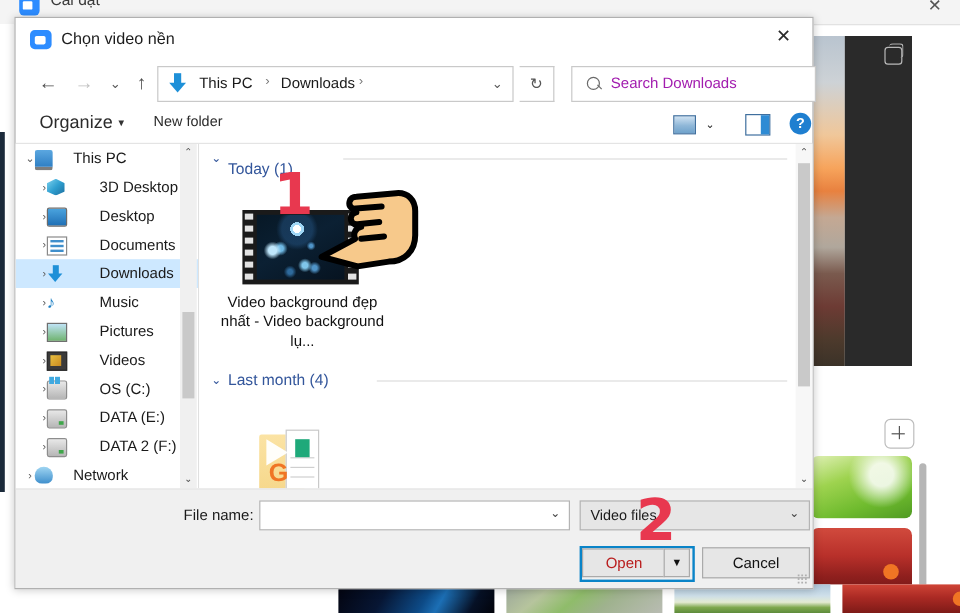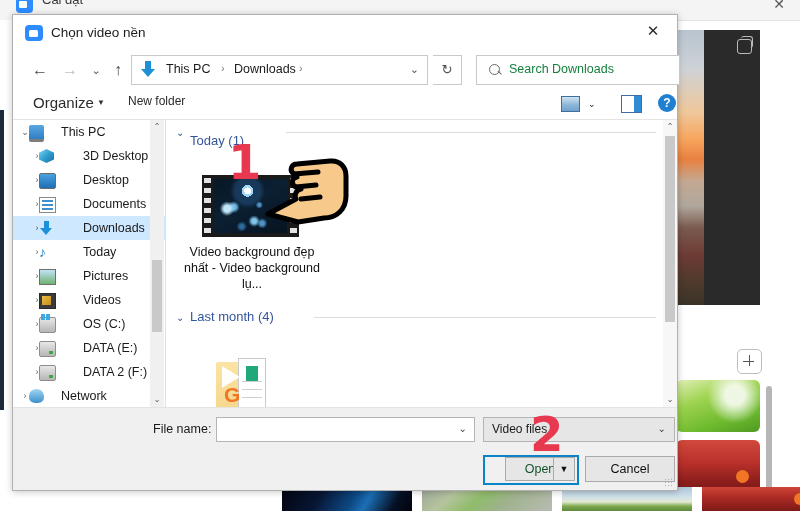--- a/index.html
+++ b/index.html
@@ -72,21 +72,21 @@
   #addr-dl-icon{position:absolute;left:8px;top:5px;width:16px;height:17px;}
   #addr-dl-icon:before{content:"";position:absolute;left:5px;top:0;width:6px;height:9px;background:#1e90d8;}
   #addr-dl-icon:after{content:"";position:absolute;left:1px;top:8px;border-left:7px solid transparent;border-right:7px solid transparent;border-top:8px solid #1e90d8;}
   .crumb{position:absolute;top:6px;font-size:12.5px;color:#1a1a1a;}
   .crumb-sep{position:absolute;top:6px;font-size:11px;color:#777;}
   #addr-chevron{position:absolute;right:8px;top:7px;font-size:11px;color:#555;}
   #addr-refresh{position:absolute;left:420px;top:4px;width:28px;height:28px;border:1px solid #c9c9c9;border-left:none;background:#fff;text-align:center;line-height:28px;font-size:13px;color:#555;}
   #searchbox{position:absolute;left:463px;top:4px;width:202px;height:28px;border:1px solid #c9c9c9;background:#fff;}
   #search-icon{position:absolute;left:12px;top:8px;width:9px;height:9px;border:1.4px solid #6a6a6a;border-radius:50%;}
   #search-icon:after{content:"";position:absolute;left:7px;top:7px;width:5px;height:1.4px;background:#6a6a6a;transform:rotate(45deg);}
-  #search-ph{position:absolute;left:32px;top:6px;font-size:12.5px;color:#15803d;}
+  #search-ph{position:absolute;left:32px;top:6px;font-size:12.5px;color:#a21caf;}
 
   
   #cmdbar{position:relative;height:30px;border-bottom:1px solid #e4e4e4;}
   #organize{position:absolute;left:20px;top:5px;font-size:15px;color:#2b2b2b;}
   #organize-caret{position:absolute;left:84px;top:9px;font-size:8px;color:#333;}
   #newfolder{position:absolute;left:115px;top:5px;font-size:12px;color:#2b2b2b;}
   #view-icon{position:absolute;left:548px;top:7px;width:17px;height:14px;border:1.3px solid #3f6f9e;background:linear-gradient(180deg,#cfe2f2 0%,#8fb7d8 55%,#6fa2cb 100%);}
   #view-caret{position:absolute;left:575px;top:10px;font-size:9px;color:#222;}
   #pane-icon{position:absolute;left:608px;top:6px;width:19px;height:16px;border:1.4px solid #3f6f9e;}
   #pane-icon:after{content:"";position:absolute;right:0;top:0;width:7px;height:100%;background:#2e8bd4;}
@@ -158,21 +158,21 @@
 
   
   #dlg-footer{position:absolute;left:0;bottom:0;width:100%;height:82px;background:#f0f0f0;border-top:1px solid #e4e4e4;}
   #fn-label{position:absolute;left:140px;top:14px;font-size:12.5px;color:#1a1a1a;}
   #fn-input{position:absolute;left:203px;top:9px;width:257px;height:23px;background:#fff;border:1px solid #b4b4b4;}
   #fn-caret{position:absolute;right:7px;top:5px;font-size:10px;color:#444;}
   #filter-combo{position:absolute;left:470px;top:9px;width:190px;height:23px;background:#e6e6e6;border:1px solid #b4b4b4;}
   #filter-text{position:absolute;left:8px;top:4px;font-size:12px;color:#1a1a1a;}
   #filter-caret{position:absolute;right:8px;top:5px;font-size:10px;color:#444;}
   #open-wrap{position:absolute;left:470px;top:47px;width:92px;height:26px;border:2px solid #0a84c8;}
-  #open-btn{position:absolute;left:0;top:0;width:68px;height:22px;background:#e6e6e6;border:1px solid #aaa;border-right:none;text-align:center;line-height:22px;font-size:12.5px;color:#14532d;margin-left:20px;}
+  #open-btn{position:absolute;left:0;top:0;width:68px;height:22px;background:#e6e6e6;border:1px solid #aaa;border-right:none;text-align:center;line-height:22px;font-size:12.5px;color:#b91c1c;}
   #open-split{position:absolute;left:68px;top:0;width:20px;height:22px;background:#e6e6e6;border:1px solid #aaa;text-align:center;line-height:22px;font-size:9px;color:#111;}
   #cancel-btn{position:absolute;left:572px;top:48px;width:88px;height:24px;background:#e6e6e6;border:1px solid #aaa;text-align:center;line-height:24px;font-size:12.5px;color:#111;}
   #resize-grip{position:absolute;right:4px;bottom:3px;width:9px;height:9px;
      background:radial-gradient(circle,#b0b0b0 40%,transparent 41%) 0 0/3px 3px repeat;}
 
   
   .anno-num{position:absolute;color:#e8384f;font-weight:bold;font-family:"DejaVu Sans",sans-serif;z-index:30;}
   #anno-1{left:228px;top:138px;font-size:48px;line-height:48px;}
   #anno-2{left:530px;top:410px;font-size:48px;line-height:48px;}
   #hand-cursor{position:absolute;left:258px;top:152px;width:92px;height:88px;z-index:31;}
@@ -277,21 +277,21 @@
         <span class="t-lbl">Documents</span>
       </div>
       <div class="tree-item lvl1 sel">
         <span class="t-exp">›</span>
         <span class="t-ico ico-dl"></span>
         <span class="t-lbl">Downloads</span>
       </div>
       <div class="tree-item lvl1">
         <span class="t-exp">›</span>
         <span class="t-ico ico-music">♪</span>
-        <span class="t-lbl">Today</span>
+        <span class="t-lbl">Music</span>
       </div>
       <div class="tree-item lvl1">
         <span class="t-exp">›</span>
         <span class="t-ico ico-pic"></span>
         <span class="t-lbl">Pictures</span>
       </div>
       <div class="tree-item lvl1">
         <span class="t-exp">›</span>
         <span class="t-ico ico-vid"></span>
         <span class="t-lbl">Videos</span>

